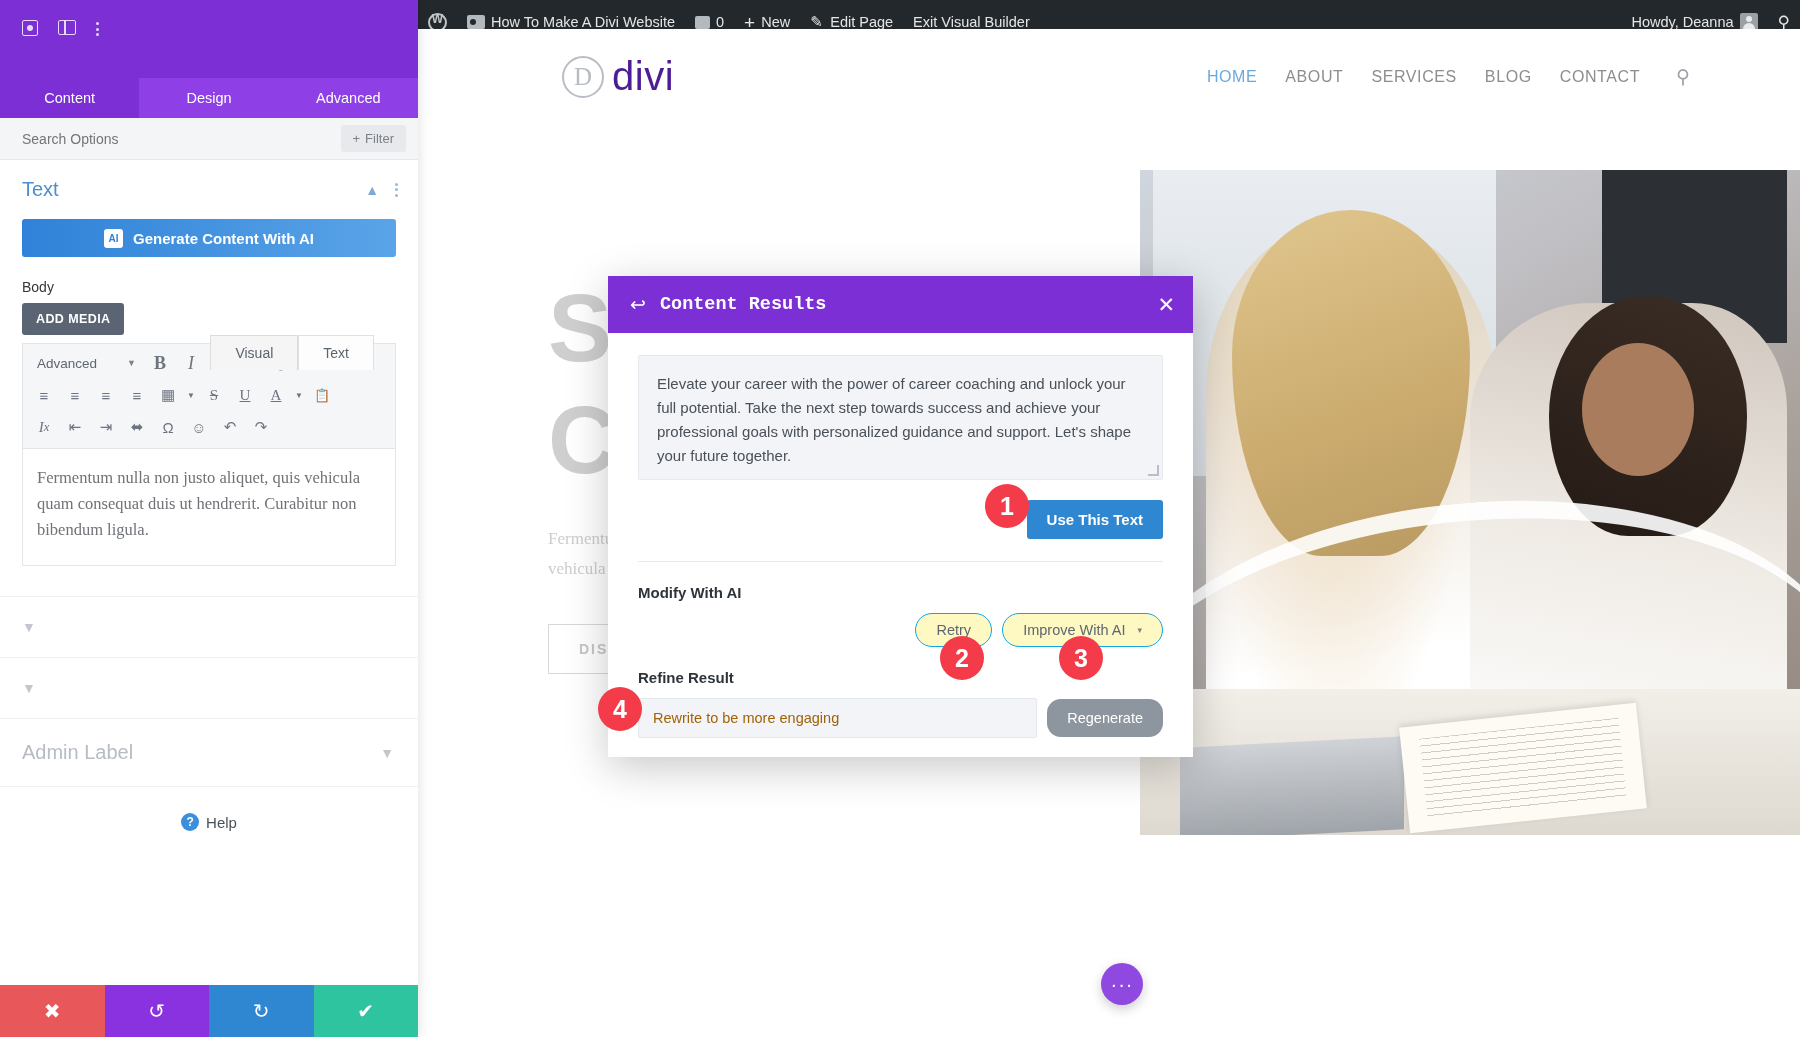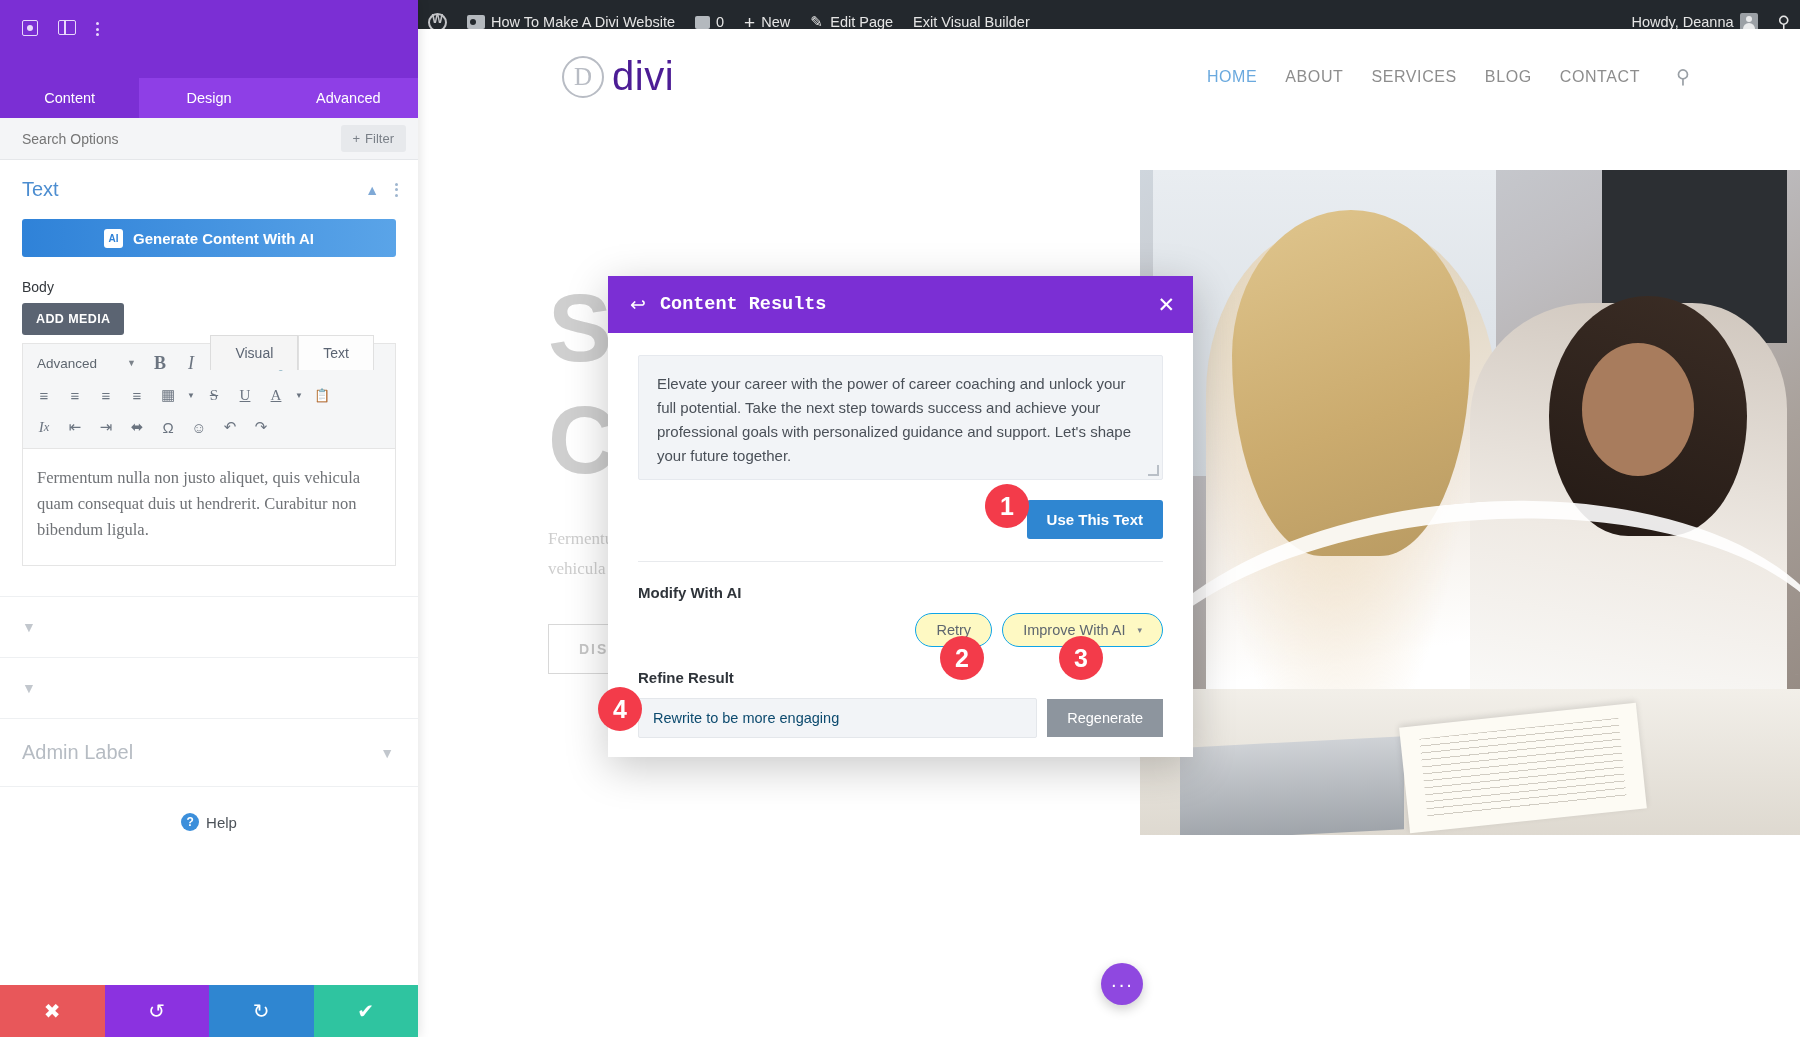--- a/index.html
+++ b/index.html
@@ -330,24 +330,24 @@
   }
   .mod-label { font-size: 15px; color: #2f343a; font-weight: 700; padding: 22px 0 0 0; }
   .pill {
     border: 1px solid #0ea5e9; border-radius: 20px; color: #5e666f; font-size: 14.5px;
     padding: 8px 20px; background: #fef9c3;
   }
   .pill.wide { display: flex; align-items: center; gap: 12px; }
   #refine-row { display: flex; align-items: center; gap: 10px; padding-top: 12px; }
   #refine-input {
     flex: 1; background: #f2f4f7; border: 1px solid #e4e7eb;
-    padding: 11px 14px; font-size: 14.5px; color: #0c4a6e; border-radius: 2px;
+    padding: 11px 14px; font-size: 14.5px; color: #a16207; border-radius: 2px;
   }
   #regen-btn {
-    background: #8d959e; color: #fff; font-size: 14.5px; border-radius: 0;
+    background: #8d959e; color: #fff; font-size: 14.5px; border-radius: 14px;
     padding: 11px 20px;
   }
 
   .marker {
     position: absolute; width: 44px; height: 44px; border-radius: 50%;
     background: #f33b4a; color: #fff; font-size: 25px; font-weight: 700;
     display: flex; align-items: center; justify-content: center; z-index: 60;
   }
 </style>
 </head>

